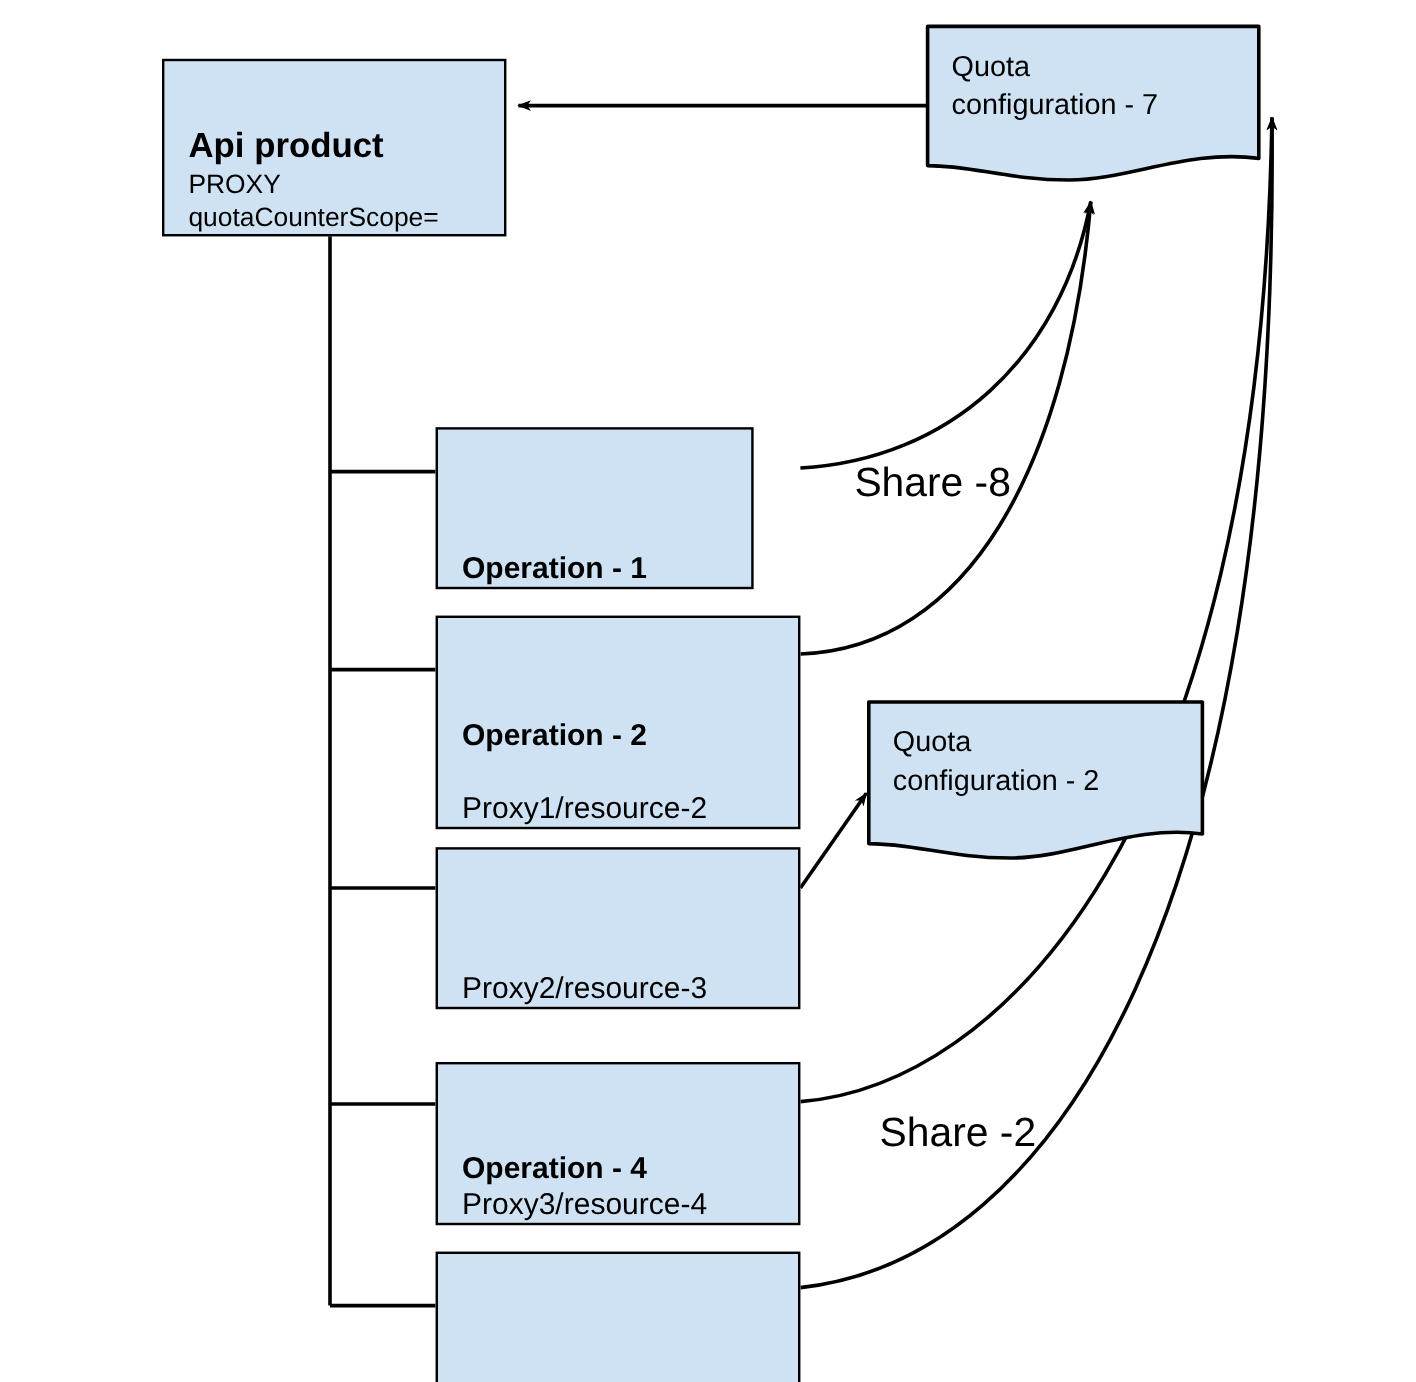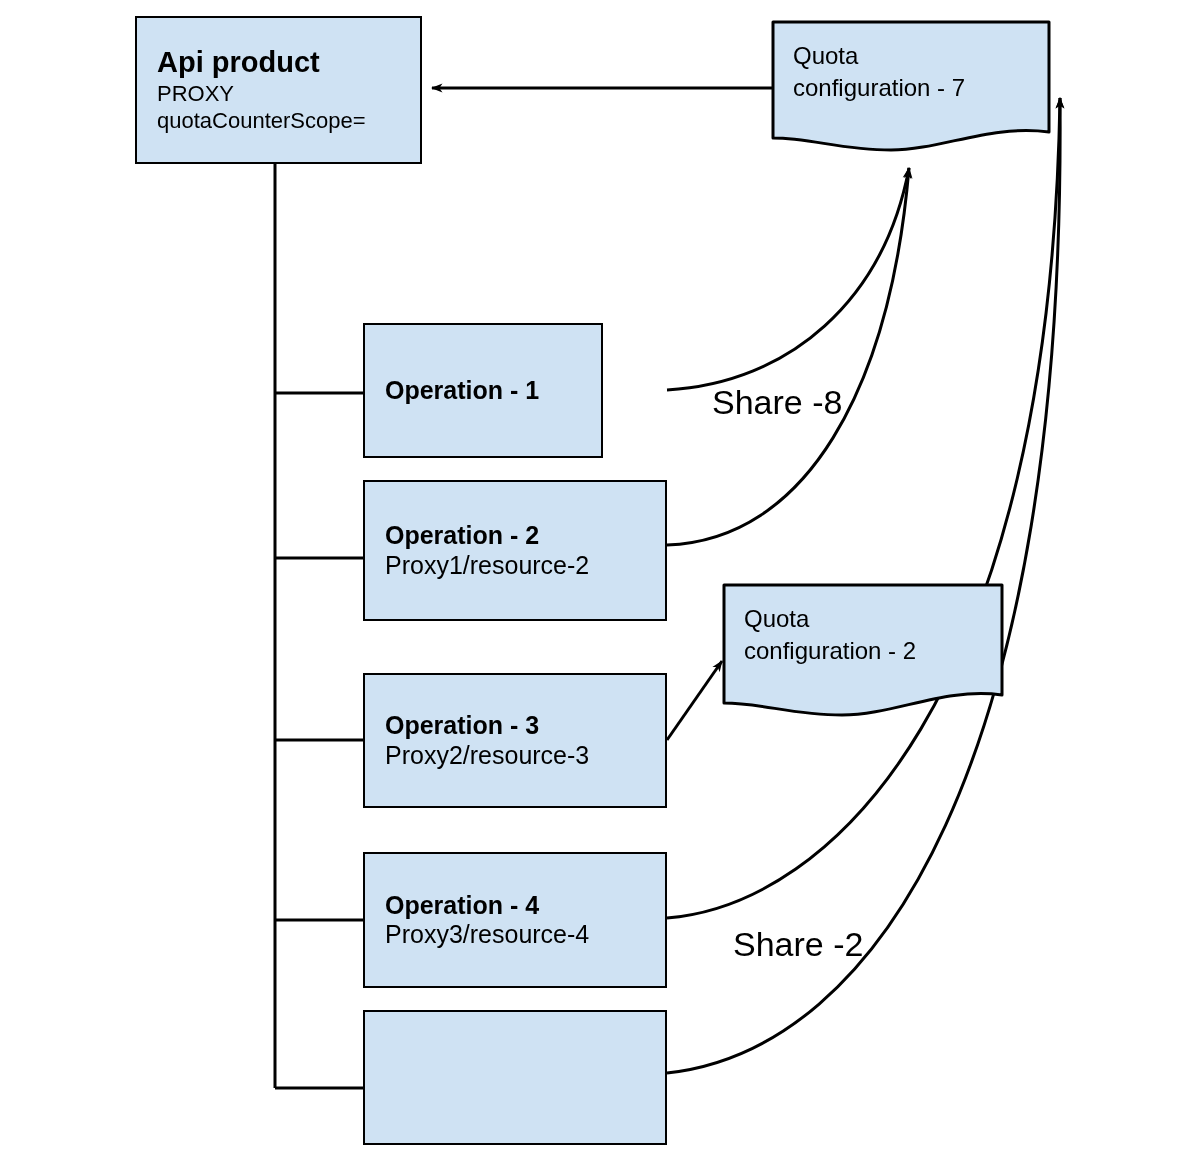--- a/index.html
+++ b/index.html
@@ -25,23 +25,24 @@
     height: 1152px;
     pointer-events: none;
   }
   .node {
     position: absolute;
     box-sizing: border-box;
     background: #cfe2f3;
     border: 2px solid #000000;
     display: flex;
     flex-direction: column;
-    justify-content: center;
+    justify-content: flex-end;
     padding-left: 20px;
     padding-right: 12px;
+    margin-top: 33px;
   }
   .node .title {
     font-weight: bold;
     font-size: 25px;
     color: #000000;
     line-height: 1.18;
     white-space: nowrap;
   }
   .node .sub {
     font-weight: normal;
@@ -116,31 +117,30 @@
 
     <path d="M667,1073 C880,1050 1066,760 1060,98" fill="none" stroke="#000000" stroke-width="3" marker-end="url(#arrowhead)"></path>
   </svg>
 
   <div class="node" id="node-api-product" style="left:135px; top:16px; width:287px; height:148px;">
     <div class="title">Api product</div>
     <div class="sub">PROXY</div>
     <div class="sub">quotaCounterScope=</div>
   </div>
 
-  <div class="node" id="node-operation-1" style="left:363px; top:323px; width:240px; height:135px;">
+  <div class="node" id="node-operation-1" style="left:363px; top:323px; width:265px; height:135px;">
     <div class="title">Operation - 1</div>
   </div>
 
-  <div class="node" id="node-operation-2" style="left:363px; top:480px; width:304px; height:141px;">
+  <div class="node" id="node-operation-2" style="left:363px; top:480px; width:304px; height:178px;gap:31px;">
     <div class="title">Operation - 2</div>
     <div class="sub">Proxy1/resource-2</div>
   </div>
 
   <div class="node" id="node-operation-3" style="left:363px; top:673px; width:304px; height:135px;">
-    <div class="title">Operation - 3</div>
     <div class="sub">Proxy2/resource-3</div>
   </div>
 
   <div class="node" id="node-operation-4" style="left:363px; top:852px; width:304px; height:136px;">
     <div class="title">Operation - 4</div>
     <div class="sub">Proxy3/resource-4</div>
   </div>
 
   <div class="node" id="node-operation-5" style="left:363px; top:1010px; width:304px; height:135px;">
   </div>

